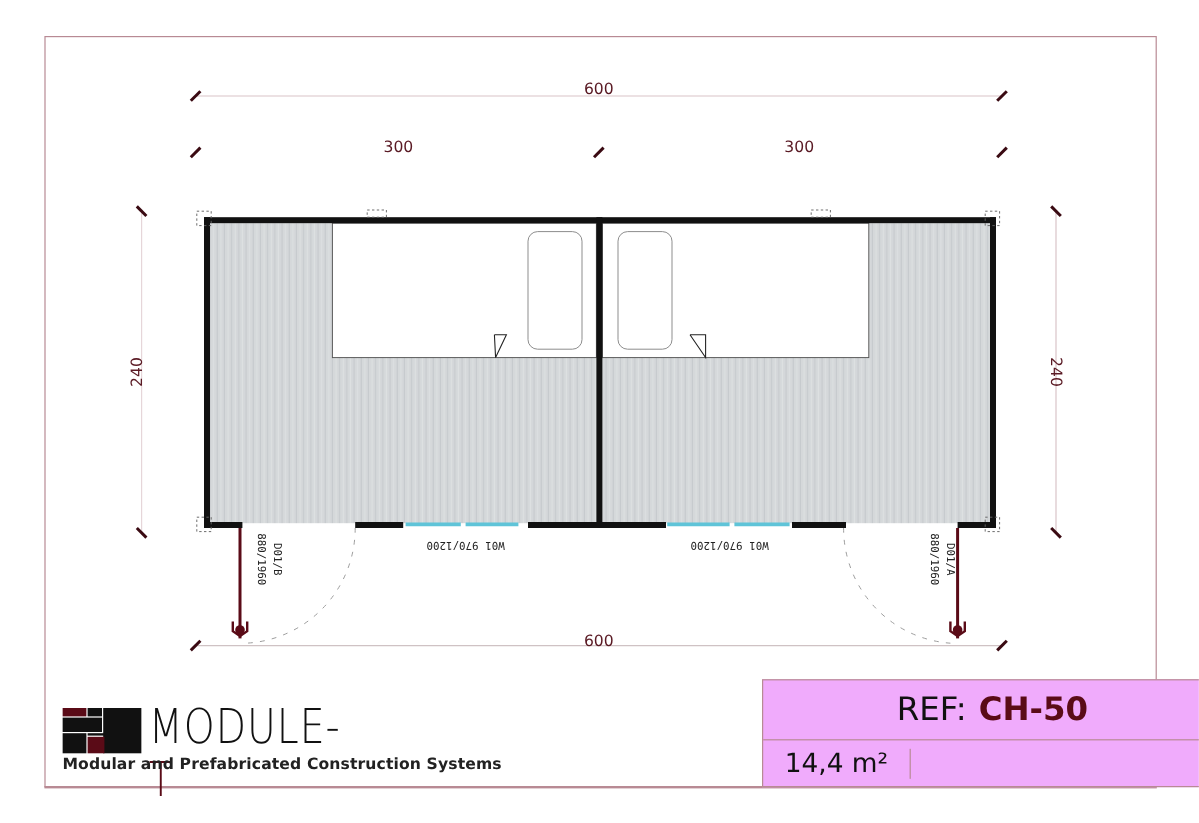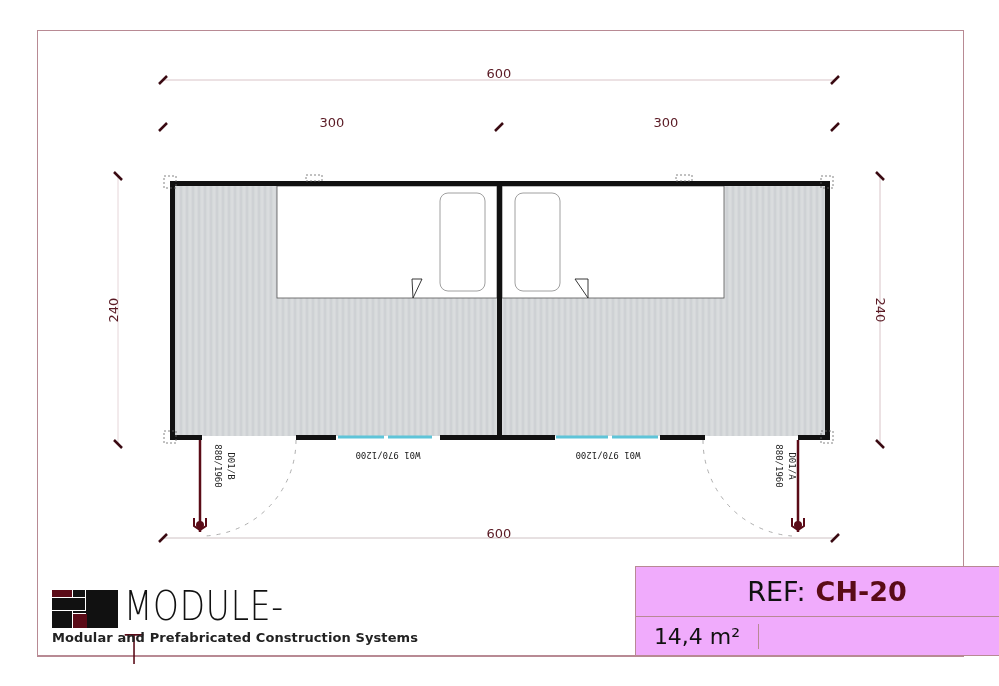--- a/index.html
+++ b/index.html
@@ -151,18 +151,18 @@
     <rect x="21" y="24" width="14" height="14" fill="#5a0b17"></rect>
     <rect x="21" y="21" width="14" height="2" fill="#111"></rect>
   </svg>
   <div class="logo-word"><span>MODULE-</span><span class="t">T</span></div>
   <div class="logo-tag">Modular and Prefabricated Construction Systems</div>
 </div>
 
 <div class="ref-box">
   <div class="ref-row">
     <span class="ref-label">REF:</span>
-    <span class="ref-code">CH-20</span>
+    <span class="ref-code">CH-50</span>
   </div>
   <div class="spec-row">
     <div class="spec-cell spec-area">14,4 m²</div>
   </div>
 </div>
 
 </body></html>

